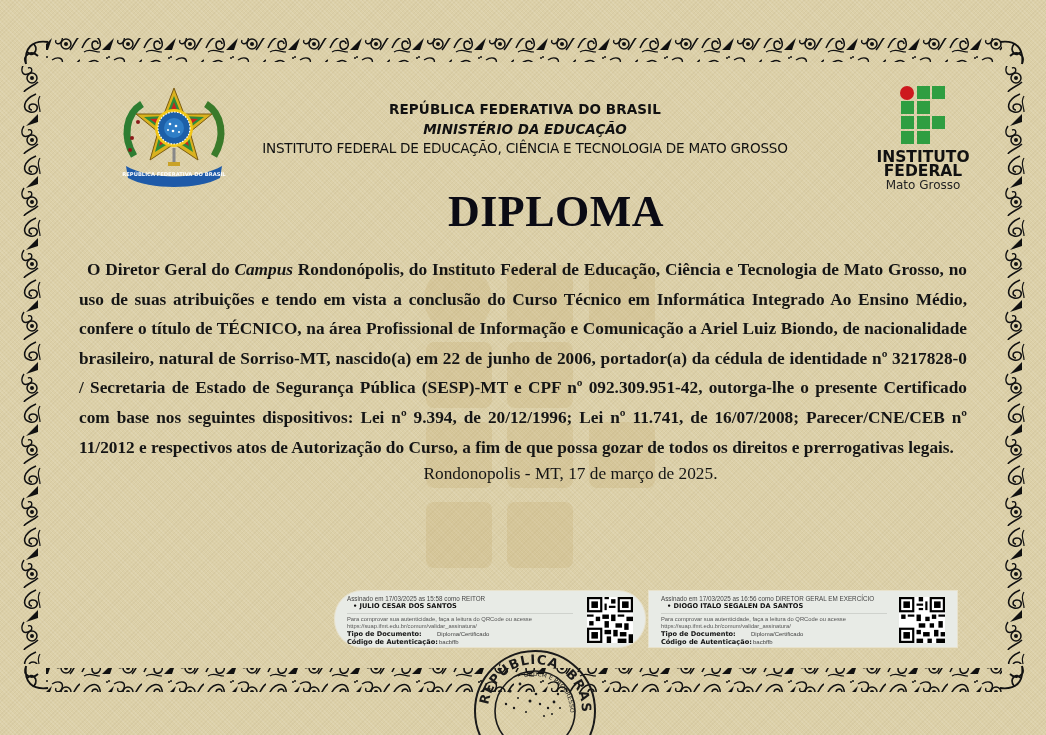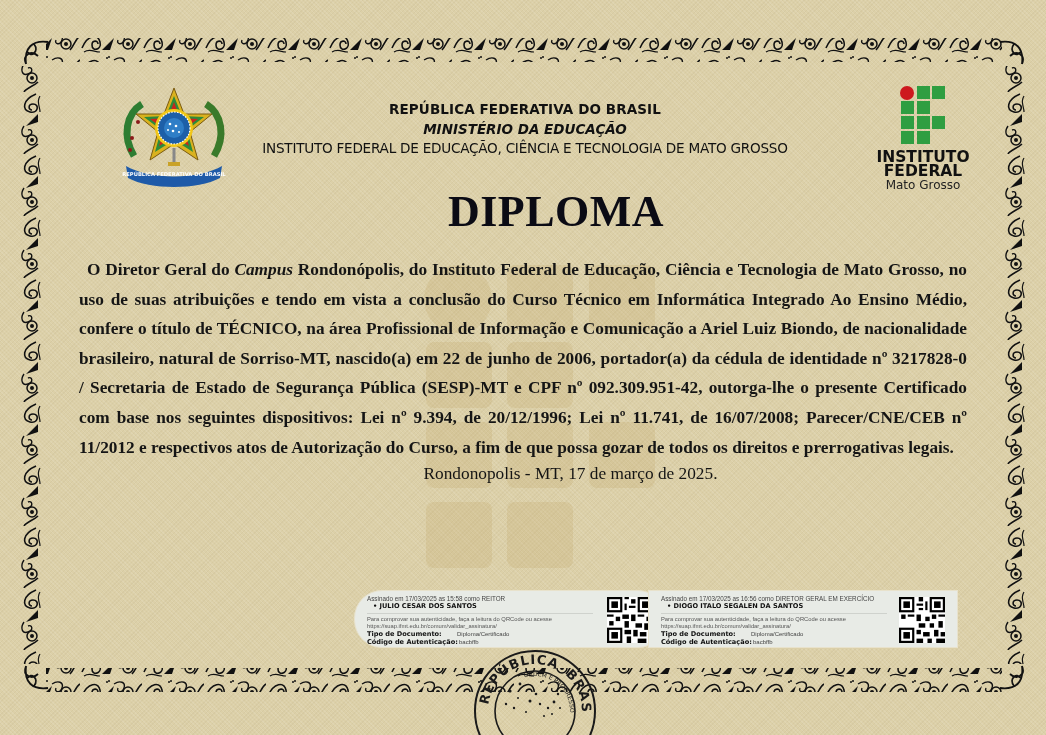--- a/index.html
+++ b/index.html
@@ -172,21 +172,21 @@
   </div>
 
   <div class="title">DIPLOMA</div>
 
   <div class="body-text">
     <p><span>O Diretor Geral do </span><i>Campus</i><span> Rondonópolis, do Instituto Federal de Educação, Ciência e Tecnologia de Mato Grosso, no uso de suas atribuições e tendo em vista a conclusão do Curso Técnico em Informática Integrado Ao Ensino Médio, confere o título de TÉCNICO, na área Profissional de Informação e Comunicação a Ariel Luiz Biondo, de nacionalidade brasileiro, natural de Sorriso-MT, nascido(a) em 22 de junho de 2006, portador(a) da cédula de identidade nº 3217828-0 / Secretaria de Estado de Segurança Pública (SESP)-MT e CPF nº 092.309.951-42, outorga-lhe o presente Certificado com base nos seguintes dispositivos: Lei nº 9.394, de 20/12/1996; Lei nº 11.741, de 16/07/2008; Parecer/CNE/CEB nº 11/2012 e respectivos atos de Autorização do Curso, a fim de que possa gozar de todos os direitos e prerrogativas legais.</span></p>
   </div>
 
   <div class="date">Rondonopolis - MT, 17 de março de 2025.</div>
 
-  <div class="sig" style="left:354px;width:312px;border-radius:28px;">
+  <div class="sig" style="left:334px;width:312px;border-radius:28px;">
     <div class="l1">Assinado em 17/03/2025 as 15:58 como REITOR</div>
     <div class="l2">• JULIO CESAR DOS SANTOS</div>
     <div class="hr"></div>
     <div class="l3">Para comprovar sua autenticidade, faça a leitura do QRCode ou acesse</div>
     <div class="l4">https://suap.ifmt.edu.br/comum/validar_assinatura/</div>
     <div class="k" style="top:39px;">Tipo de Documento:</div>
     <div class="v" style="top:40px;">Diploma/Certificado</div>
     <div class="k" style="top:47px;">Código de Autenticação:</div>
     <div class="v" style="top:48px;left:104px;">bacbffb</div>
     <svg class="qr" viewBox="0 0 21 21">

